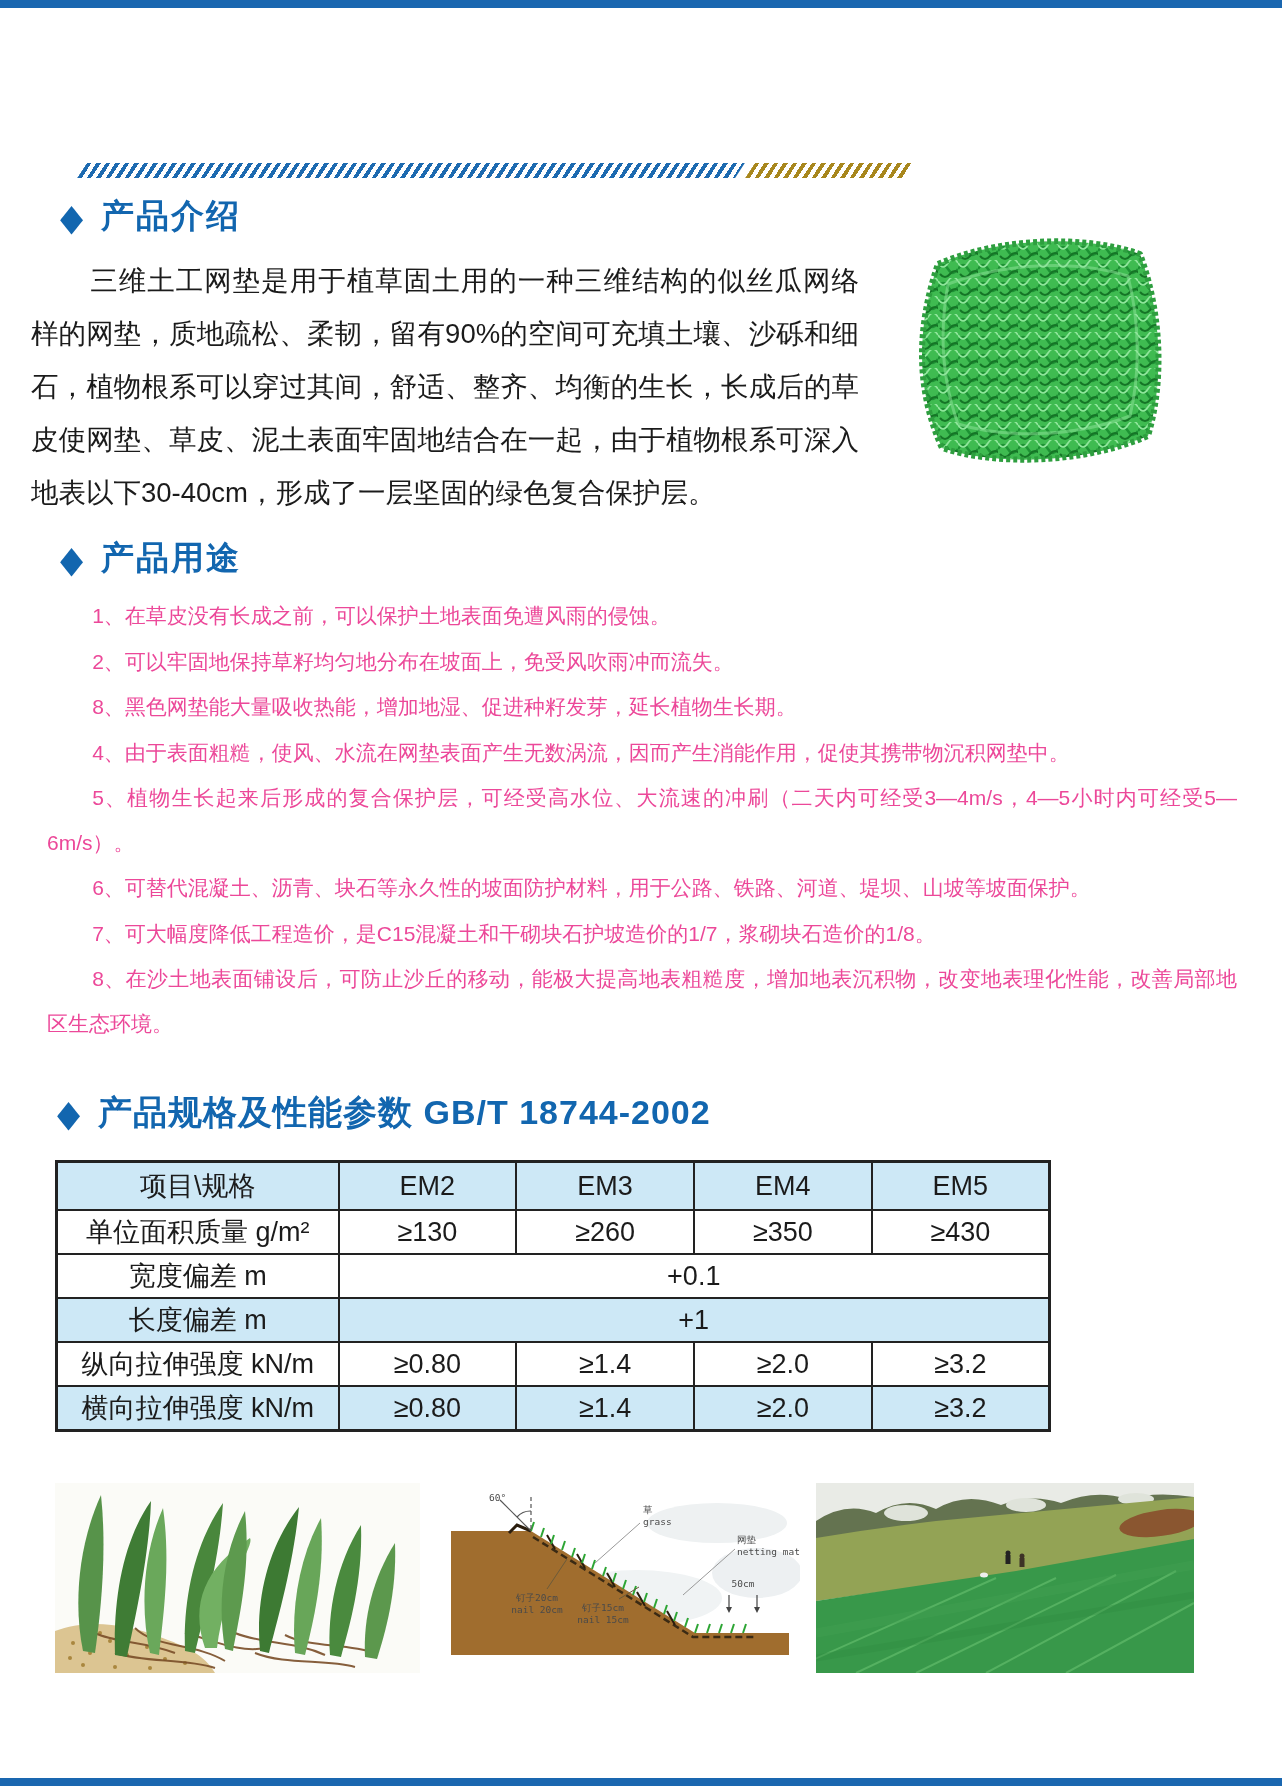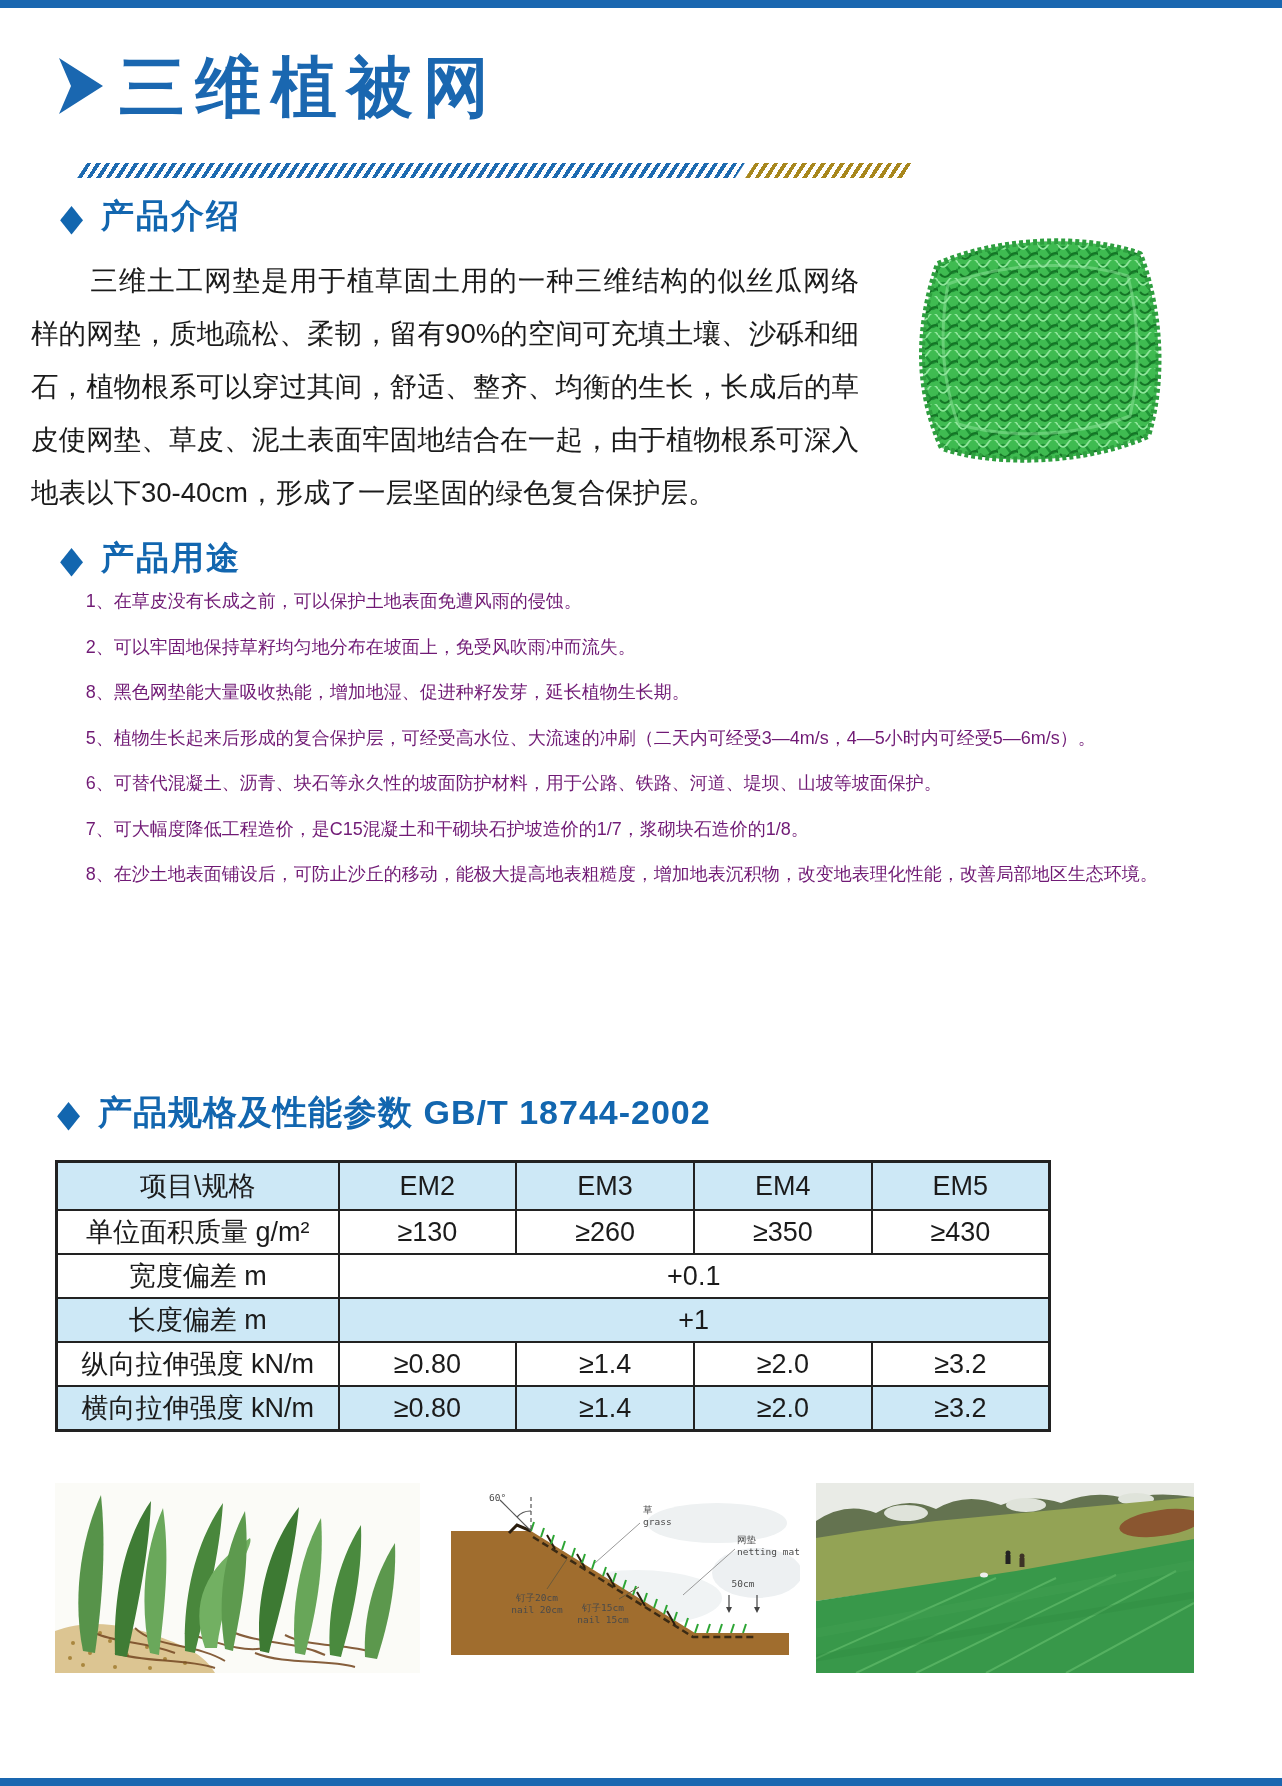--- a/index.html
+++ b/index.html
@@ -23,22 +23,22 @@
   .sec-head .txt{font-size:33px;font-weight:700;letter-spacing:2px}
   #intro-head{left:60px;top:194px}
   #uses-head{left:60px;top:536px}
   #specs-head{left:57px;top:1090px}
   #specs-head .txt{font-size:34px;letter-spacing:1px}
 
   .intro-body{position:absolute;left:31px;top:254px;width:828px;font-size:27.5px;line-height:53px;
               color:#1b1b1b;text-align:justify;text-indent:2.15em}
   .photo{position:absolute;left:878px;top:224px;width:312px;height:256px}
 
-  .uses{position:absolute;left:47px;top:579px;width:1190px;font-size:18px;line-height:44.5px;
-        color:#701a75;text-align:justify}
+  .uses{position:absolute;left:47px;top:594px;width:1190px;font-size:21px;line-height:44.5px;
+        color:#ec4899;text-align:justify}
   .uses p{margin:0 0 1px 0;text-indent:2.15em}
 
   table.specs{position:absolute;left:55px;top:1160px;width:996px;border-collapse:collapse;
               font-size:27px;color:#1b1b1b;border:3px solid #222;table-layout:fixed}
   .specs th,.specs td{border:2px solid #222;text-align:center;font-weight:400;padding:0;height:42px;overflow:hidden}
   .specs th{height:46px}
   .specs col.c0{width:282px}
   .specs tr.blue{background:#cde8f6}
 
   .figs{position:absolute;left:55px;top:1483px;display:flex}
@@ -49,28 +49,20 @@
   .fig3{width:378px}
   .diag-label{font-family:"DejaVu Sans Mono","Liberation Mono",monospace;font-size:9.5px;fill:#4a4a4a}
 </style>
 </head>
 <body>
 
 <div class="page">
 
   <div class="bar top"></div>
 
-  <div class="title-block">
-    <span>
-      <svg width="48" height="58" viewBox="0 0 48 58">
-          <path d="M2,1 L46,29 L2,57 L14,29 Z" fill="#1a67b0"></path>
-        </svg>
-    </span>
-    <h1 class="page-title">三维植被网</h1>
-  </div>
 
   <div class="divider">
     <div class="hatch hatch-blue"></div>
     <div class="hatch hatch-gold"></div>
   </div>
 
   <div class="sec-head" id="intro-head">
     <span class="diamond">◆</span>
     <span class="txt">产品介绍</span>
   </div>
@@ -92,20 +84,21 @@
   </div>
 
   <div class="sec-head" id="uses-head">
     <span class="diamond">◆</span>
     <span class="txt">产品用途</span>
   </div>
   <div class="uses">
     <p>1、在草皮没有长成之前，可以保护土地表面免遭风雨的侵蚀。</p>
     <p>2、可以牢固地保持草籽均匀地分布在坡面上，免受风吹雨冲而流失。</p>
     <p>8、黑色网垫能大量吸收热能，增加地湿、促进种籽发芽，延长植物生长期。</p>
+    <p>4、由于表面粗糙，使风、水流在网垫表面产生无数涡流，因而产生消能作用，促使其携带物沉积网垫中。</p>
     <p>5、植物生长起来后形成的复合保护层，可经受高水位、大流速的冲刷（二天内可经受3—4m/s，4—5小时内可经受5—6m/s）。</p>
     <p>6、可替代混凝土、沥青、块石等永久性的坡面防护材料，用于公路、铁路、河道、堤坝、山坡等坡面保护。</p>
     <p>7、可大幅度降低工程造价，是C15混凝土和干砌块石护坡造价的1/7，浆砌块石造价的1/8。</p>
     <p>8、在沙土地表面铺设后，可防止沙丘的移动，能极大提高地表粗糙度，增加地表沉积物，改变地表理化性能，改善局部地区生态环境。</p>
   </div>
 
   <div class="sec-head" id="specs-head">
     <span class="diamond">◆</span>
     <span class="txt">产品规格及性能参数 GB/T 18744-2002</span>
   </div>

